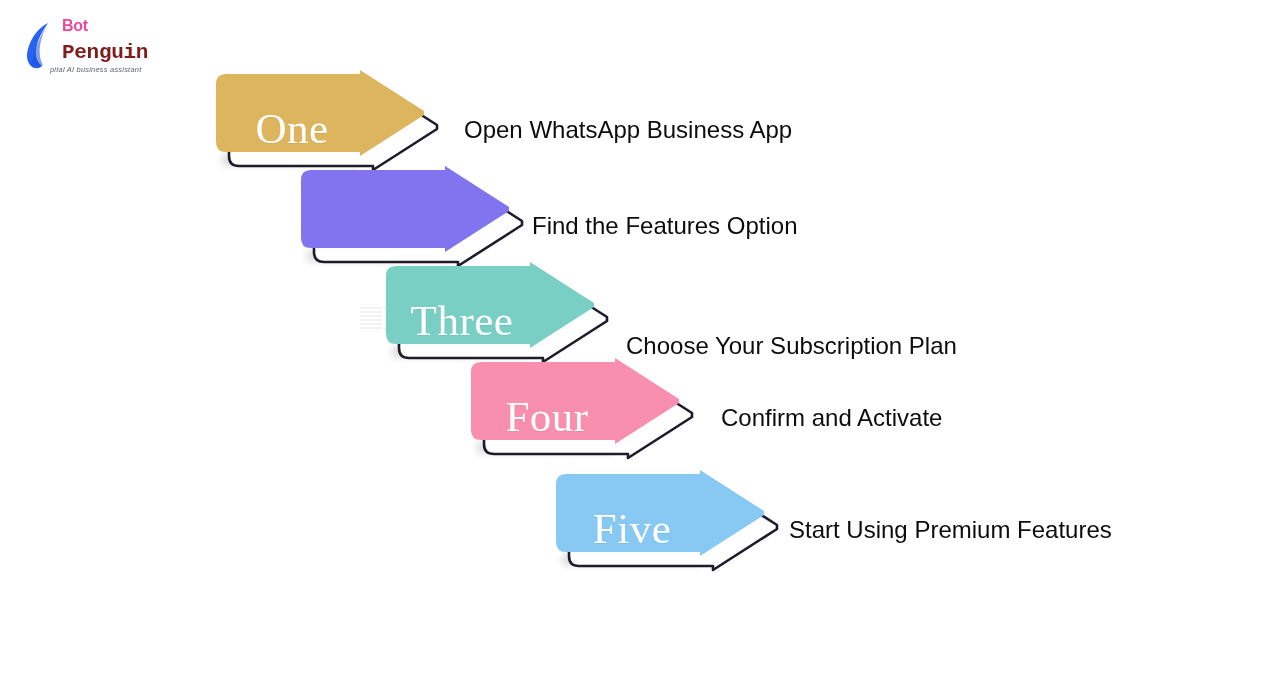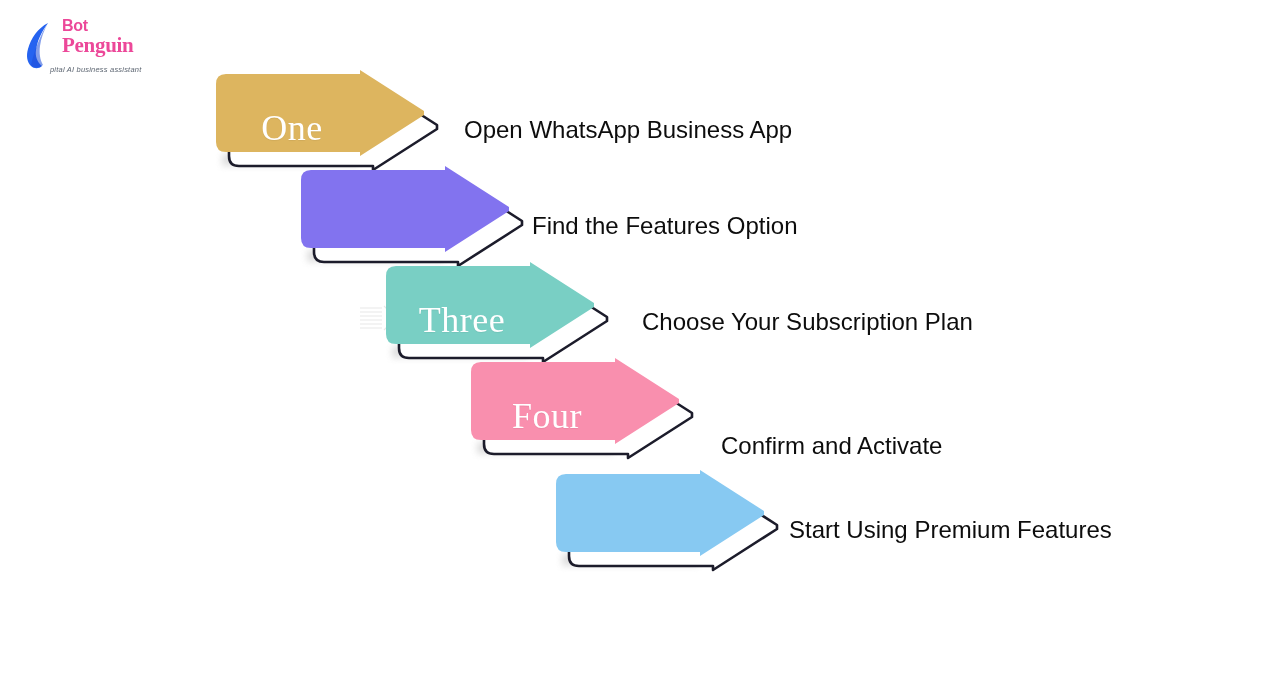--- a/index.html
+++ b/index.html
@@ -13,43 +13,43 @@
   
   #logo{position:absolute;left:22px;top:18px;width:180px;height:60px;}
   #logo .mark{position:absolute;left:0;top:4px;width:36px;height:48px;}
   #logo .wordmark{position:absolute;left:40px;top:0px;line-height:1;}
   #logo .w-bot{
     font-family:"Liberation Sans",sans-serif;
     font-weight:bold;font-size:16px;color:#ec4899;letter-spacing:-0.3px;
     display:block;
   }
   #logo .w-pen{
-    font-family:Liberation Serif, serif;
-    font-weight:bold;font-size:21px;color:#ec4899;letter-spacing:-0.3px;
-    display:block;margin-top:1px;
+    font-family:Liberation Mono, monospace;
+    font-weight:bold;font-size:21px;color:#7f1d1d;letter-spacing:-0.3px;
+    display:block;margin-top:8px;
   }
   #logo .tag{
     position:absolute;left:28px;top:47px;
     font-family:"Liberation Sans",sans-serif;
     font-size:7.5px;color:#5b6470;font-style:italic;letter-spacing:0.2px;
     white-space:nowrap;
   }
 
   
   #steps{position:absolute;left:0;top:0;width:1288px;height:686px;}
   .step{position:absolute;}
 
   .arrow-wrap{position:absolute;left:0;top:0;width:240px;height:116px;}
   .arrow-wrap svg{position:absolute;left:0;top:0;overflow:visible;}
 
   .num{
     position:absolute;top:0;left:0;width:168px;height:116px;
     display:flex;align-items:center;justify-content:center;
     font-family:"Liberation Serif","DejaVu Serif",serif;
-    font-size:36px;color:#ffffff;
+    font-size:43px;color:#ffffff;
     letter-spacing:0.5px;
     pointer-events:none;
     text-shadow:0 1px 1px rgba(0,0,0,0.06);
   }
 
   .label{
     position:absolute;
     font-family:"Liberation Sans",sans-serif;
     font-size:24px;color:#0d0d0d;
     white-space:nowrap;
@@ -131,46 +131,47 @@
           <defs>
             <filter id="blur2" x="-40%" y="-60%" width="200%" height="260%">
               <feGaussianBlur stdDeviation="3.2"></feGaussianBlur>
             </filter>
           </defs>
           <path d="M8 14 Q8 4 18 4 L152 4 L152 0 L216 41 L216 45 L152 86 L152 82 L18 82 Q8 82 8 72 Z" transform="translate(13,14)" fill="#ffffff" stroke="#1c1c2b" stroke-width="2.6" stroke-linejoin="round" stroke-linecap="round"></path>
           <path d="M8 14 Q8 4 18 4 L152 4 L152 0 L216 41 L216 45 L152 86 L152 82 L18 82 Q8 82 8 72 Z" fill="#79cfc4"></path>
         </svg>
         <div class="num">Three</div>
       </div>
-      <div class="label" style="left: 264px;">Choose Your Subscription Plan</div>
+      <div class="label" style="left: 248px; margin-top: 24px;">Choose Your Subscription Plan</div>
     </div>
     <div class="step" style="left: 463px; top: 358px;">
       <div class="arrow-wrap">
         <svg width="250" height="130" viewBox="0 0 250 130">
           <path d="M14 84 L150 84 L150 96 L14 96 Z" fill="#b9b9b9" opacity="0.45" filter="url(#blur3)"></path>
           <defs>
             <filter id="blur3" x="-40%" y="-60%" width="200%" height="260%">
               <feGaussianBlur stdDeviation="3.2"></feGaussianBlur>
             </filter>
           </defs>
           <path d="M8 14 Q8 4 18 4 L152 4 L152 0 L216 41 L216 45 L152 86 L152 82 L18 82 Q8 82 8 72 Z" transform="translate(13,14)" fill="#ffffff" stroke="#1c1c2b" stroke-width="2.6" stroke-linejoin="round" stroke-linecap="round"></path>
           <path d="M8 14 Q8 4 18 4 L152 4 L152 0 L216 41 L216 45 L152 86 L152 82 L18 82 Q8 82 8 72 Z" fill="#f98fae"></path>
         </svg>
         <div class="num">Four</div>
       </div>
-      <div class="label" style="left: 258px; margin-top: 28px;">Confirm and Activate</div>
+      <div class="label" style="left: 258px;">Confirm and Activate</div>
     </div>
     <div class="step" style="left: 548px; top: 470px;">
       <div class="arrow-wrap">
         <svg width="250" height="130" viewBox="0 0 250 130">
           <path d="M14 84 L150 84 L150 96 L14 96 Z" fill="#b9b9b9" opacity="0.45" filter="url(#blur4)"></path>
           <defs>
             <filter id="blur4" x="-40%" y="-60%" width="200%" height="260%">
               <feGaussianBlur stdDeviation="3.2"></feGaussianBlur>
             </filter>
           </defs>
           <path d="M8 14 Q8 4 18 4 L152 4 L152 0 L216 41 L216 45 L152 86 L152 82 L18 82 Q8 82 8 72 Z" transform="translate(13,14)" fill="#ffffff" stroke="#1c1c2b" stroke-width="2.6" stroke-linejoin="round" stroke-linecap="round"></path>
           <path d="M8 14 Q8 4 18 4 L152 4 L152 0 L216 41 L216 45 L152 86 L152 82 L18 82 Q8 82 8 72 Z" fill="#87c9f2"></path>
         </svg>
+        <div class="num">Five</div>
       </div>
       <div class="label" style="left: 241px;">Start Using Premium Features</div>
     </div>
   </div>
 
 </body></html>

